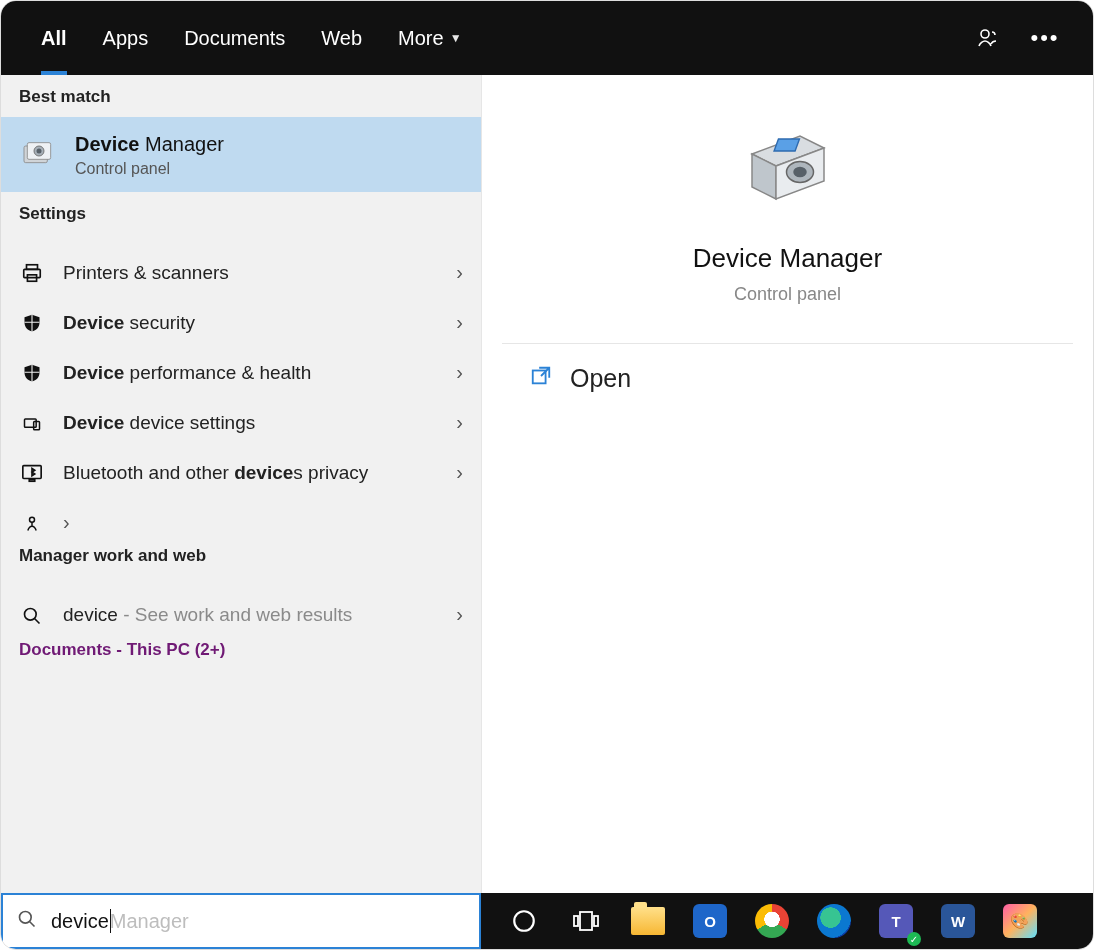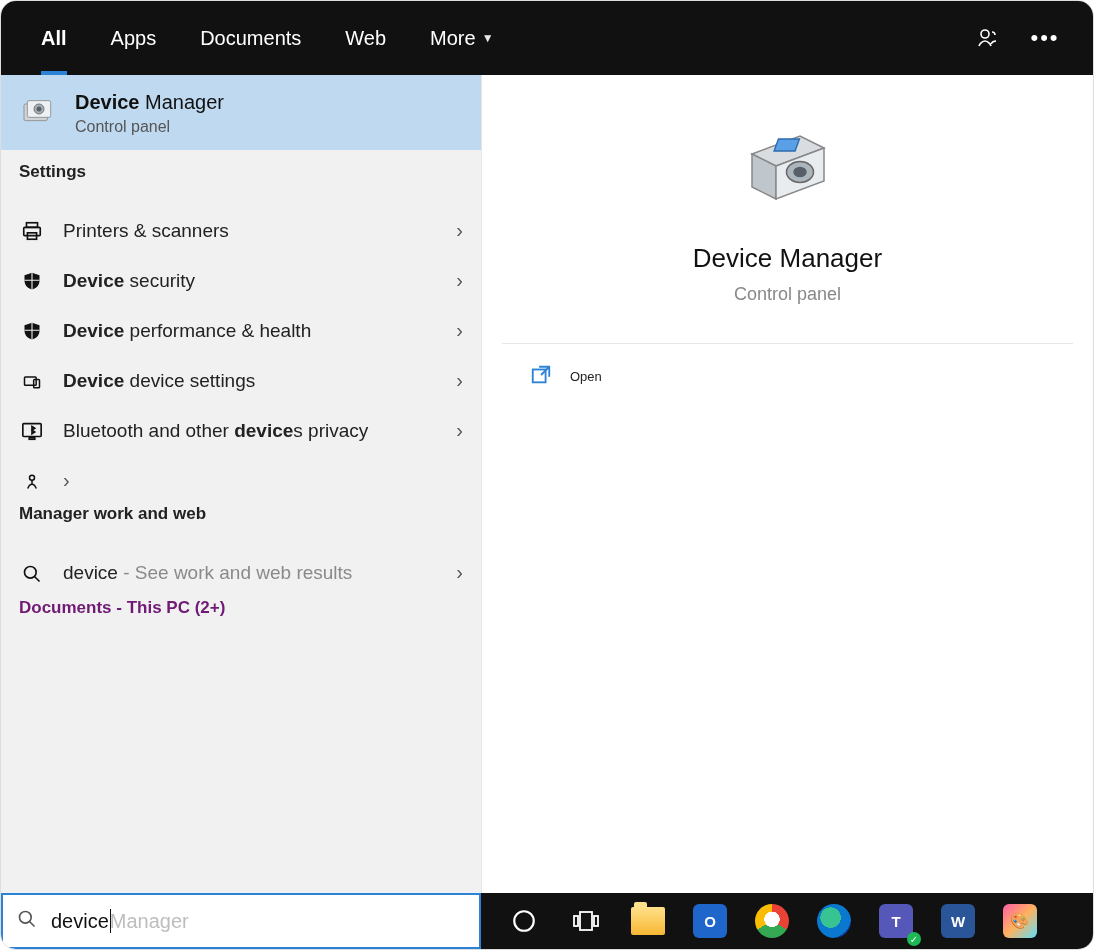--- a/index.html
+++ b/index.html
@@ -8,21 +8,21 @@
 
   
   .header {
     height: 74px;
     background: #111;
     display: flex; align-items: center;
     padding: 0 8px 0 22px;
     color: #fff;
     position: relative;
   }
-  .tabs { display: flex; gap: 8px; height: 100%; }
+  .tabs { display: flex; gap: 0; height: 100%; }
   .tab {
     color: #fff; font-size: 20px; padding: 0 18px;
     display:flex; align-items:center; height:100%; cursor:pointer;
     position:relative;
   }
   .tab.active { font-weight:600; }
   .tab.active::after{
     content:""; position:absolute; left:18px; right:18px; bottom:0; height:4px; background:#2b82d6;
   }
   .tab .chev { margin-left:6px; font-size:12px; opacity:.9;}
@@ -57,21 +57,21 @@
 
   .web-sub { color:#8a8a8a;margin-top:34px; }
   .docs-heading { font-size:17px; font-weight:600; color:#701a75; padding: 14px 18px; }
 
   
   .preview { padding-top:46px; text-align:center; }
   .pv-icon { width:96px; height:96px; margin:0 auto 26px; display:flex;align-items:center;justify-content:center; }
   .pv-title{ font-size:26px; color:#111; }
   .pv-sub  { font-size:18px; color:#888; margin-top:10px; }
   .divider { height:1px; background:#e6e6e6; margin:38px 20px 0 20px;}
-  .action { display:flex; align-items:center; gap:18px; padding:20px 48px; font-size:13px; color:#222; cursor:pointer;}
+  .action { display:flex; align-items:center; gap:18px; padding:20px 48px; font-size:25px; color:#222; cursor:pointer;}
   .action .aicon { color:#2b82d6; }
 
   
   .taskbar { height:56px; display:flex; }
   .searchbox {
     width:480px; height:56px; border:2px solid #2b82d6; background:#fff;
     display:flex; align-items:center; padding:0 14px; gap:14px;
   }
   .searchbox .sicon{ color:#555; }
   .ghost { color:#bdbdbd; font-size:20px; position:relative; margin-left:-2px;}
@@ -126,20 +126,21 @@
     </div>
     <div class="hicon">
         <span class="dots">•••</span>
       </div>
   </div>
 </div>
 
 <div class="main">
 
   <div class="left">
+    <div class="section-heading">Best match</div>
 
     <div class="best-match">
       <div class="bm-icon">
         <svg width="44" height="44" viewBox="0 0 48 48">
           <rect x="6" y="12" width="28" height="20" rx="2" fill="#d0d4d8" stroke="#888"></rect>
           <rect x="10" y="8" width="28" height="20" rx="2" fill="#eef1f4" stroke="#888"></rect>
           <circle cx="24" cy="18" r="6" fill="#a7b0b8" stroke="#666"></circle>
           <circle cx="24" cy="18" r="3" fill="#576068"></circle>
         </svg>
       </div>

